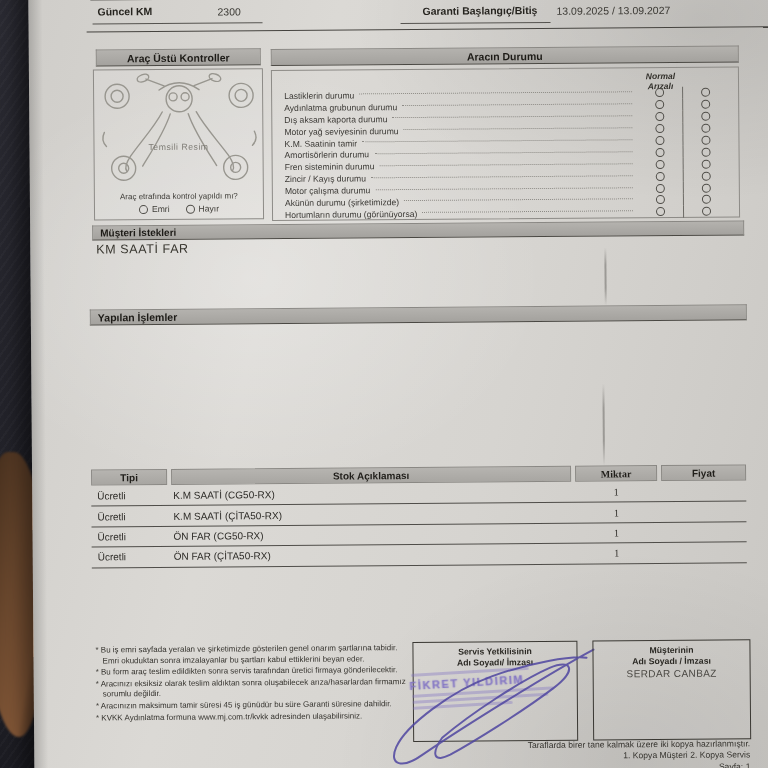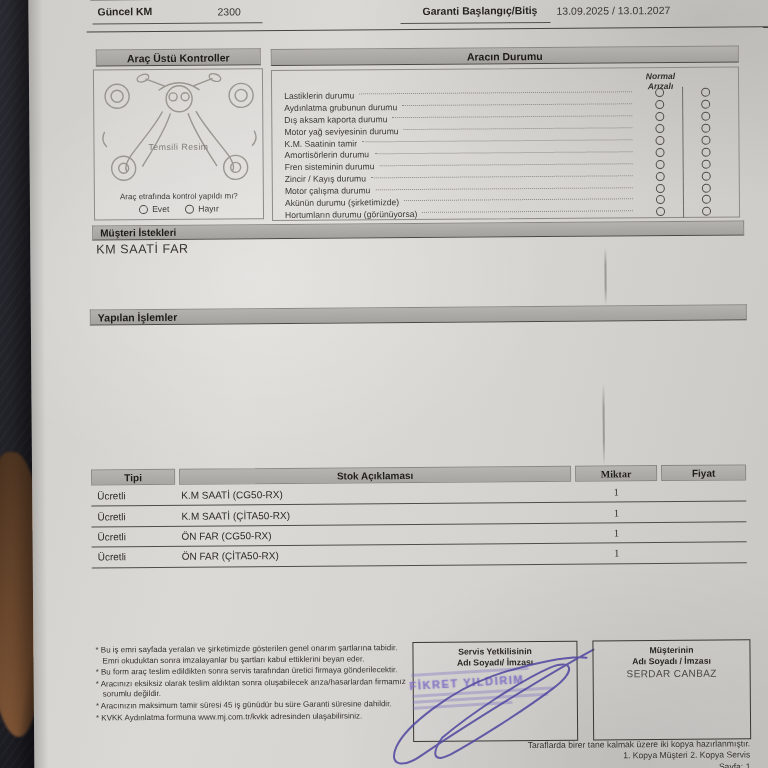--- a/index.html
+++ b/index.html
@@ -53,21 +53,21 @@
   .opt{display:flex;align-items:center;gap:4px;}
   
   .crease{width:2px;background:linear-gradient(to bottom,rgba(0,0,0,0),rgba(110,108,104,.55) 30%,rgba(110,108,104,.55) 70%,rgba(0,0,0,0));}
   
   .t-head{display:flex;gap:4px;}
   .t-head div{background:linear-gradient(#b6b4b0,#a8a6a2);border:1px solid #8a8884;
     font-weight:bold;font-size:10px;color:#211f1b;text-align:center;
     height:16px;line-height:16px;box-sizing:border-box;}
   .t-row{display:flex;gap:4px;align-items:center;height:19.4px;border-bottom:1px solid #4f4d49;
     font-size:10px;color:#2e2c28;}
-  .c1{width:84px;} .c2{flex:1;} .c3{width:82px;text-align:center;font-family:Liberation Serif, serif;} .c4{width:85px;}
+  .c1{width:76px;} .c2{flex:1;} .c3{width:82px;text-align:center;font-family:Liberation Serif, serif;} .c4{width:85px;}
   .t-row .c1{padding-left:6px;box-sizing:border-box;}
   .t-row .c2{padding-left:2px;box-sizing:border-box;}
   
   .foot{font-size:8px;line-height:10.6px;color:#36342f;}
   .foot p{margin:0 0 1px 0;padding-left:7px;text-indent:-7px;}
   
   .sigbox{border:1.3px solid #3a3833;box-sizing:border-box;background:rgba(255,255,255,.06);}
   .sig-title{text-align:center;font-weight:bold;font-size:8.7px;color:#2b2924;margin-top:4px;line-height:10.5px;}
   .cust-name{text-align:center;font-size:10px;color:#4a4843;margin-top:2px;letter-spacing:.4px;}
   .stamp{position:absolute;left:-4px;top:24px;width:152px;transform:rotate(-3deg);opacity:.92;}
@@ -86,21 +86,21 @@
 
   <div class="paper">
 
     <div class="abs hline" style="left:62px;top:44px;width:172px;"></div>
     <div class="abs hline" style="left:372px;top:46px;width:170px;"></div>
 
     <div class="abs lbl" style="left:69px;top:50px;">Güncel KM</div>
     <div class="abs val" style="left:189px;top:51px;">2300</div>
     <div class="abs hline" style="left:64px;top:68px;width:170px;"></div>
     <div class="abs lbl" style="left:394px;top:52px;text-align:right;">Garanti Başlangıç/Bitiş</div>
-    <div class="abs val" style="left:528px;top:53px;">13.09.2025 / 13.01.2027</div>
+    <div class="abs val" style="left:528px;top:53px;">13.09.2025 / 13.09.2027</div>
     <div class="abs hline" style="left:372px;top:70px;width:150px;"></div>
     <div class="abs thick" style="left:58px;top:76px;width:720px;"></div>
 
     <div class="abs bar center" style="left:67px;top:94px;width:165px;height:17px;">
       <span>Araç Üstü Kontroller</span>
     </div>
     <div class="abs bar center" style="left:242px;top:95px;width:468px;height:17px;">
       <span>Aracın Durumu</span>
     </div>
 
@@ -135,21 +135,21 @@
 
           <path d="M8,60 q-4,8 2,14"></path>
             <path d="M158,60 q4,8 -2,14"></path>
         </g>
       </svg>
       <div class="sketch-caption" style="top:72px;">Temsili Resim</div>
       <div class="q-text" style="top:122px;">Araç etrafında kontrol yapıldı mı?</div>
       <div class="opt-row" style="top:134px;">
         <span class="opt">
           <i class="radio"></i>
-          <span>Evet</span>
+          <span>Emri</span>
         </span>
         <span class="opt">
           <i class="radio"></i>
           <span>Hayır</span>
         </span>
       </div>
     </div>
 
     <div class="abs box" style="left:242px;top:116px;width:468px;height:151px;">
       <div class="chk-head">

